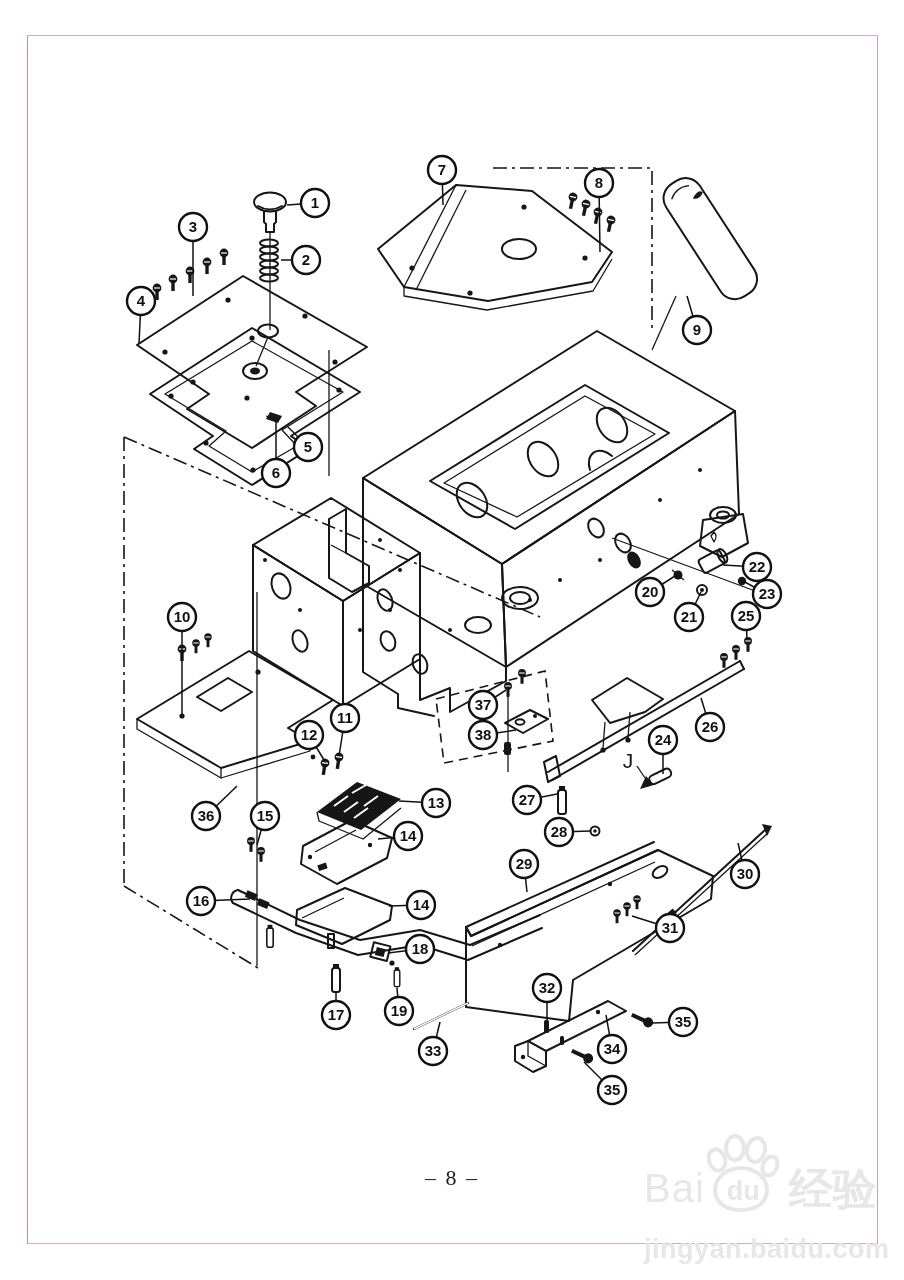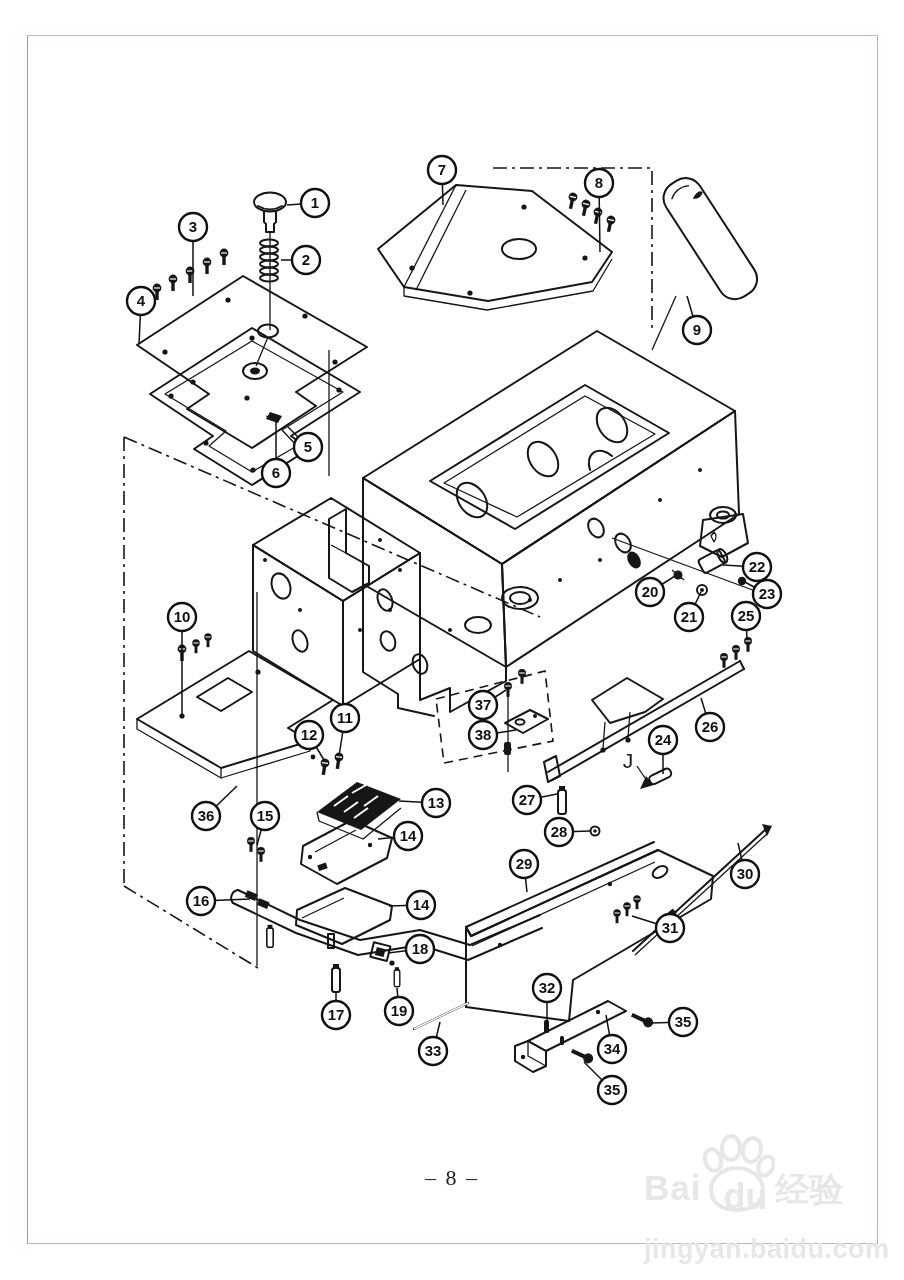--- a/index.html
+++ b/index.html
@@ -17,24 +17,24 @@
   .dash{fill:none;stroke:#161616;stroke-width:1.6;stroke-dasharray:9 6;}
   .balloon{fill:#ffffff;stroke:#111111;stroke-width:2.4;}
   .leader{stroke:#111111;stroke-width:1.5;}
   .balloon-num{font:700 15px "Liberation Sans",sans-serif;fill:#111111;text-anchor:middle;}
   .jglyph{font:400 21px "Liberation Sans",sans-serif;fill:#161616;text-anchor:middle;}
   .footer{position:absolute;left:0;top:1165px;width:904px;text-align:center;
        font-family:"Liberation Serif",serif;font-size:22px;color:#1c1c1c;letter-spacing:2px;}
   .watermark{position:absolute;left:644px;top:1146px;width:250px;color:#e7e7e7;
        user-select:none;}
   .wm-row{display:flex;align-items:flex-end;height:72px;}
-  .wm-bai{font-size:35px;font-weight:700;line-height:60px;letter-spacing:1px;text-align:right;}
-  .wm-cjk{font-size:34px;font-weight:700;line-height:58px;margin-left:2px;}
+  .wm-bai{font-size:40px;font-weight:400;line-height:60px;letter-spacing:1px;text-align:right;}
+  .wm-cjk{font-size:44px;font-weight:700;line-height:58px;margin-left:12px;}
   .wm-paw{position:relative;width:76px;height:84px;margin:0 -2px;flex:none;}
-  .wm-du{position:absolute;left:24px;top:42px;font-size:36px;font-weight:700;}
+  .wm-du{position:absolute;left:24px;top:42px;font-size:27px;font-weight:700;}
   .wm-url{font-size:27px;font-weight:700;letter-spacing:.5px;margin-top:16px;}
 </style>
 </head>
 <body>
 
 <div class="page-frame"></div>
 
 <svg id="diagram-svg" width="904" height="1280" viewBox="0 0 904 1280">
   <defs>
     <g id="scr">

